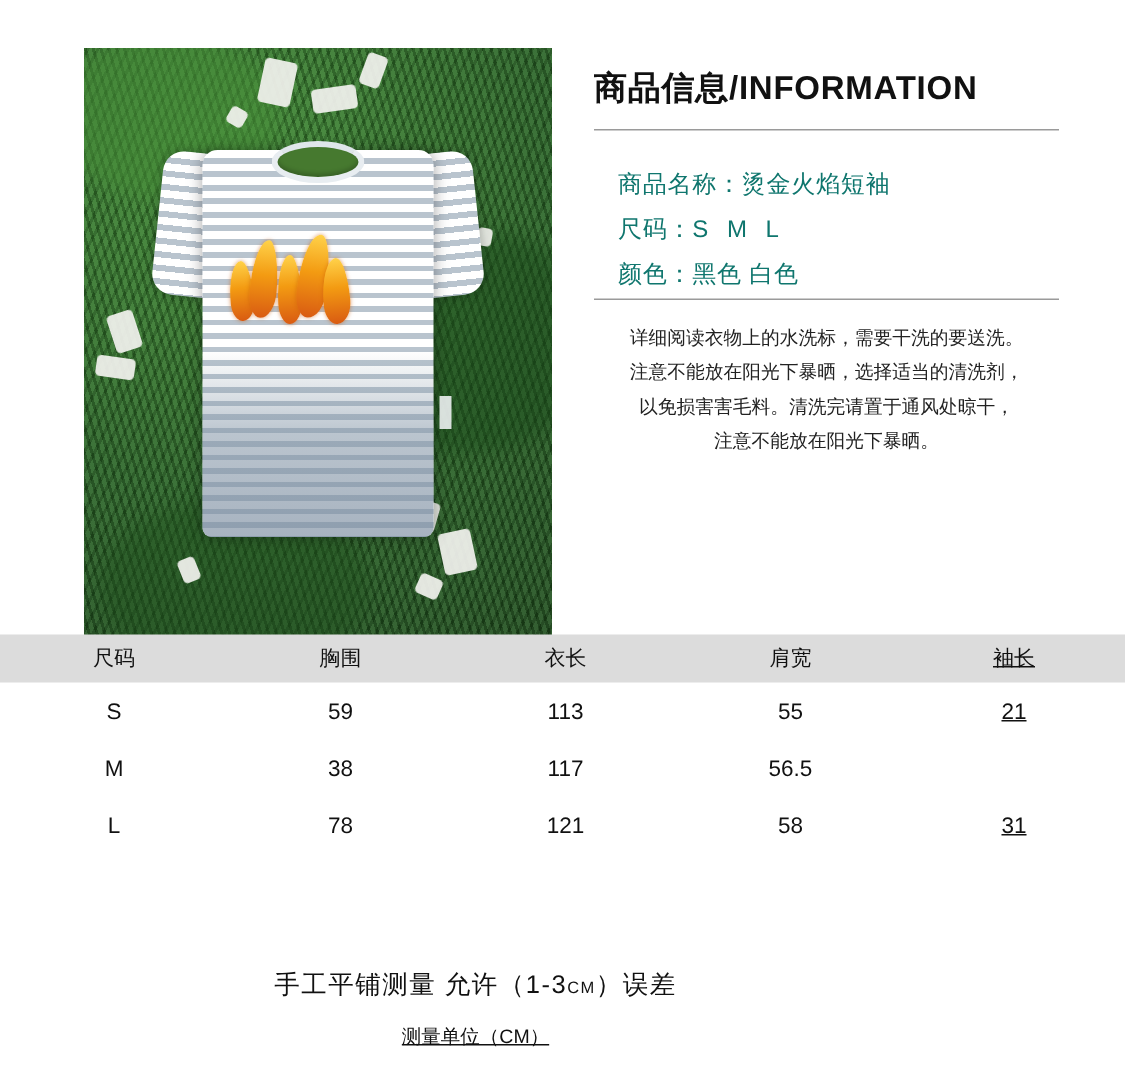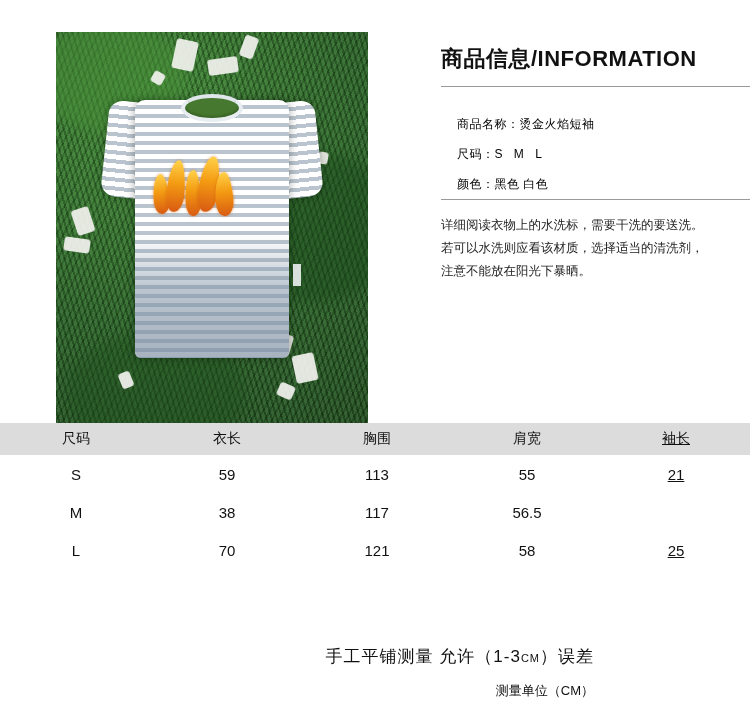--- a/index.html
+++ b/index.html
@@ -138,58 +138,57 @@
     background: #eceff1;
     opacity: .9;
   }
 
   
   .info {
     position: absolute;
     left: 396px;
     top: 44px;
     width: 310px;
-    margin-left: 45px;
   }
   .info-title {
     font-size: 22px;
     font-weight: bold;
     letter-spacing: .5px;
     padding-bottom: 12px;
     color: #111;
   }
   .rule {
     height: 1px;
     background: #9a9a9a;
     width: 100%;
   }
   .info-rows {
     padding: 22px 0 0 16px;
   }
   .info-row {
-    font-size: 12px;
+    font-size: 16px;
     line-height: 30px;
-    color: #000000;
+    color: #0f766e;
     letter-spacing: .5px;
   }
   .info-row .label { }
   .sizes-val { letter-spacing: 4px; }
 
   .wash-head {
     margin-top: 44px;
     font-size: 15px;
     color: #111;
     padding-bottom: 10px;
   }
   .wash-body {
     padding-top: 14px;
     font-size: 12.5px;
     line-height: 23px;
     color: #222;
-    text-align: left;
+    text-align: center;
   }
 
   
   .table {
     position: absolute;
     left: 0;
     top: 423px;
     width: 750px;
   }
   .thead {
@@ -216,32 +215,34 @@
     color: #111;
   }
   .trow .c1 { text-align: center; }
 
   
   .footer {
     position: absolute;
     left: 0;
     top: 645px;
     width: 594px;
-    text-align: right;
+    text-align: center;
+    padding-left: 20px;
   }
   .footer-main {
     font-size: 17px;
     color: #111;
     letter-spacing: 1px;
   }
   .footer-main .sm { font-size: 11px; }
   .footer-sub {
     margin-top: 14px;
     font-size: 13px;
     color: #111;
+    text-decoration: underline;
   }
 </style>
 </head>
 <body>
 
 <div class="page">
 
   <div class="top">
 
     <div class="photo-wrap">
@@ -293,54 +294,55 @@
           <span class="label">尺码：</span><span class="sizes-val">S M L</span>
         </div>
         <div class="info-row">
           <span class="label">颜色：</span><span>黑色 白色</span>
         </div>
       </div>
 
       <div class="rule"></div>
       <div class="wash-body">
         <div>详细阅读衣物上的水洗标，需要干洗的要送洗。</div>
-        <div>若可以水洗则应看该材质，选择适当的清洗剂，</div>
+        <div>注意不能放在阳光下暴晒，选择适当的清洗剂，</div>
+        <div>以免损害害毛料。清洗完请置于通风处晾干，</div>
         <div>注意不能放在阳光下暴晒。</div>
       </div>
     </div>
   </div>
 
   <div class="table">
     <div class="thead">
       <div class="c c1">尺码</div>
+      <div class="c c3">胸围</div>
       <div class="c c2">衣长</div>
-      <div class="c c3">胸围</div>
       <div class="c c4">肩宽</div>
       <div class="c c5">袖长</div>
     </div>
 
     <div class="trow">
       <div class="c c1">S</div>
       <div class="c c2">59</div>
       <div class="c c3">113</div>
       <div class="c c4">55</div>
       <div class="c c5">21</div>
     </div>
     <div class="trow">
       <div class="c c1">M</div>
       <div class="c c2">38</div>
       <div class="c c3">117</div>
       <div class="c c4">56.5</div>
     </div>
     <div class="trow">
       <div class="c c1">L</div>
-      <div class="c c2">70</div>
+      <div class="c c2">78</div>
       <div class="c c3">121</div>
       <div class="c c4">58</div>
-      <div class="c c5">25</div>
+      <div class="c c5">31</div>
     </div>
   </div>
 
   <div class="footer">
     <div class="footer-main">
       <span>手工平铺测量 允许（1-3</span><span class="sm">CM</span><span>）误差</span>
     </div>
     <div class="footer-sub">测量单位（CM）</div>
   </div>
 

